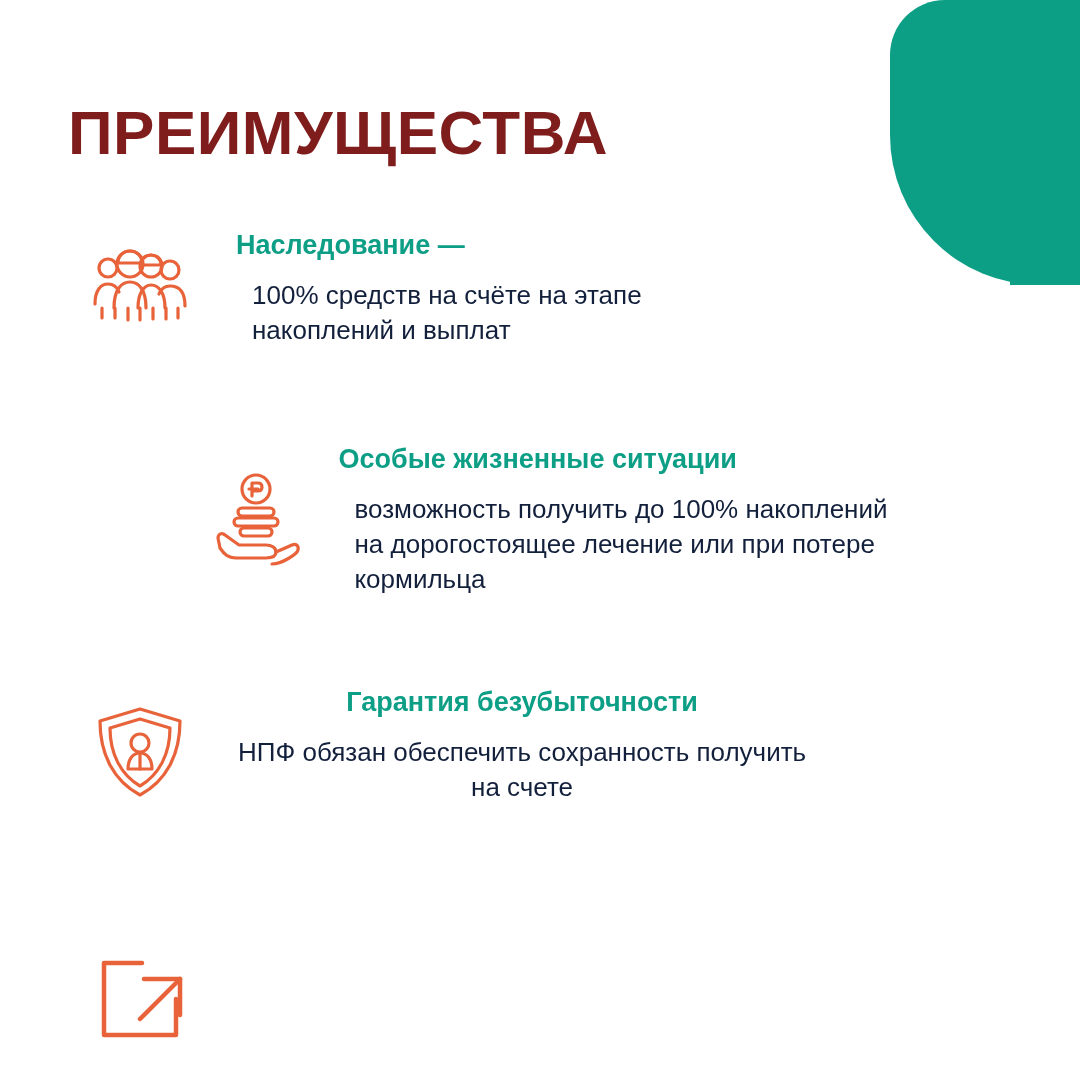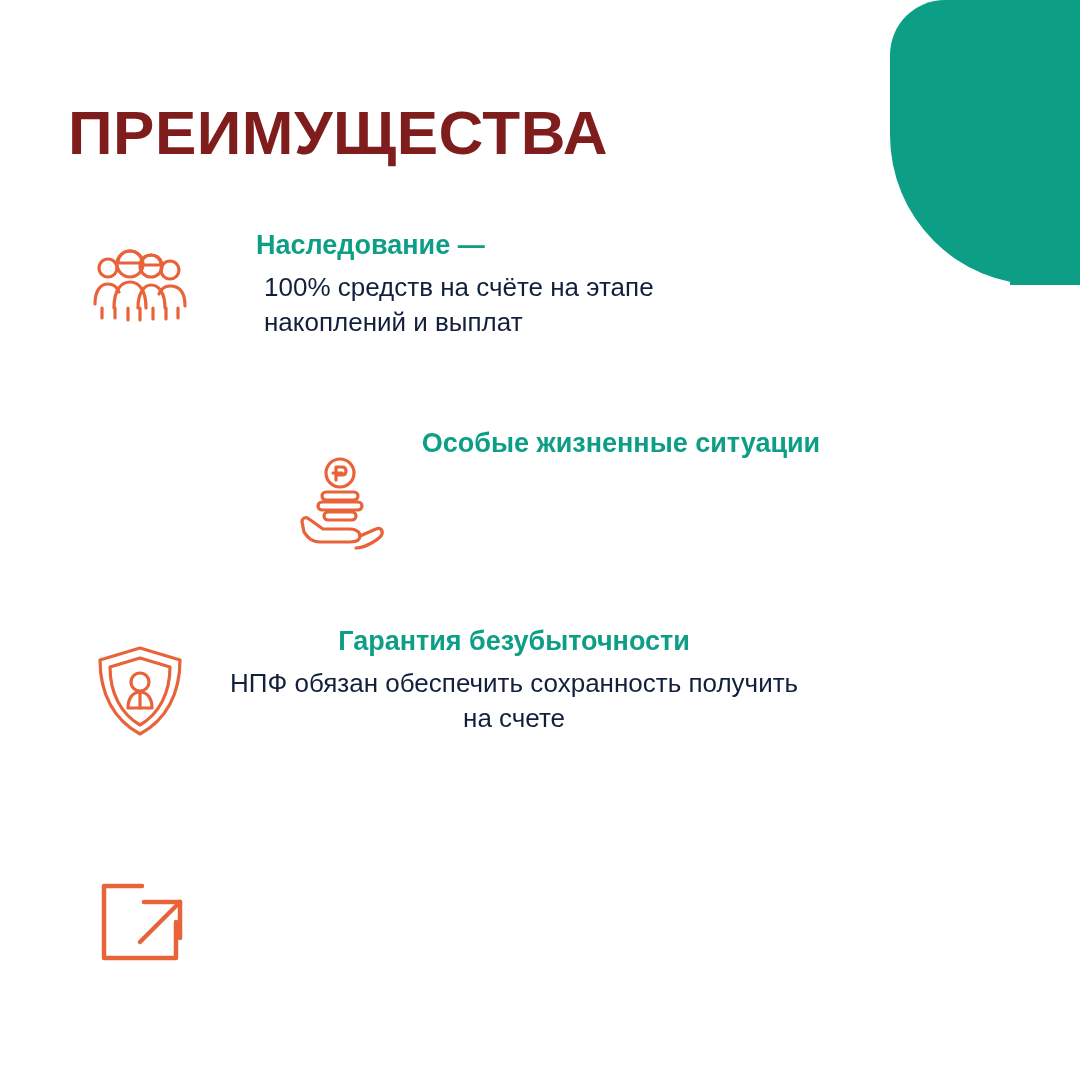--- a/index.html
+++ b/index.html
@@ -84,27 +84,27 @@
     font-size: 27px;
     line-height: 34px;
     margin: 0 0 3px 0;
     white-space: pre-line;
   }
 
   .benefit-body {
     color: #13203c;
     font-size: 26px;
     line-height: 35px;
-    margin: 8px;
+    margin: 16px;
     white-space: pre-line;
     font-weight: normal;
   }
 
   
-  #benefit-0 { margin-top: 0px; gap: 20px; }
+  #benefit-0 { margin-top: 0px; }
   #benefit-1 { margin-top: 78px; justify-content: center; }
   #benefit-2 { margin-top: 72px; }
   #benefit-3 { margin-top: 72px; }
 
   #benefit-0 .benefit-text { padding-left: 36px; }
   #benefit-1 .benefit-text { padding-left: 22px; }
   #benefit-2 .benefit-text { padding-left: 22px; text-align: center; }
   #benefit-3 .benefit-text { padding-left: 22px; }
 
   #benefit-0 .benefit-icon { padding-top: 14px; }
@@ -161,20 +161,23 @@
         <rect x="32" y="36" width="36" height="8" rx="4"></rect>
         <rect x="28" y="46" width="44" height="8" rx="4"></rect>
         <rect x="34" y="56" width="32" height="8" rx="4"></rect>
 
         <path d="M12 66 C12 62 16 60 19 63 L33 73 L60 73 C66 73 70 76 70 80 C70 84 66 86 60 86 L30 86 C22 86 18 82 14 76 Z"></path>
         <path d="M70 80 L86 73 C90 71 93 74 92 78 C91 82 76 92 66 92"></path>
       </svg>
     </div>
     <div class="benefit-text">
       <p class="benefit-heading">Особые жизненные ситуации</p>
+      <p class="benefit-body">возможность получить до 100% накоплений
+на дорогостоящее лечение или при потере
+кормильца</p>
     </div>
   </div>
 
   <div class="benefit" id="benefit-2">
     <div class="benefit-icon">
       <svg width="96" height="94" viewBox="0 0 96 94" fill="none" stroke="#e8633a" stroke-width="3.2" stroke-linecap="round" stroke-linejoin="round">
         <path d="M48 4 L88 16 C88 50 74 76 48 90 C22 76 8 50 8 16 Z"></path>
         <path d="M48 14 L78 23 C78 49 67 70 48 81 C29 70 18 49 18 23 Z"></path>
         <circle cx="48" cy="38" r="9"></circle>
         <path d="M48 48 C41 48 36 54 36 64 L60 64 C60 54 55 48 48 48 Z"></path>

